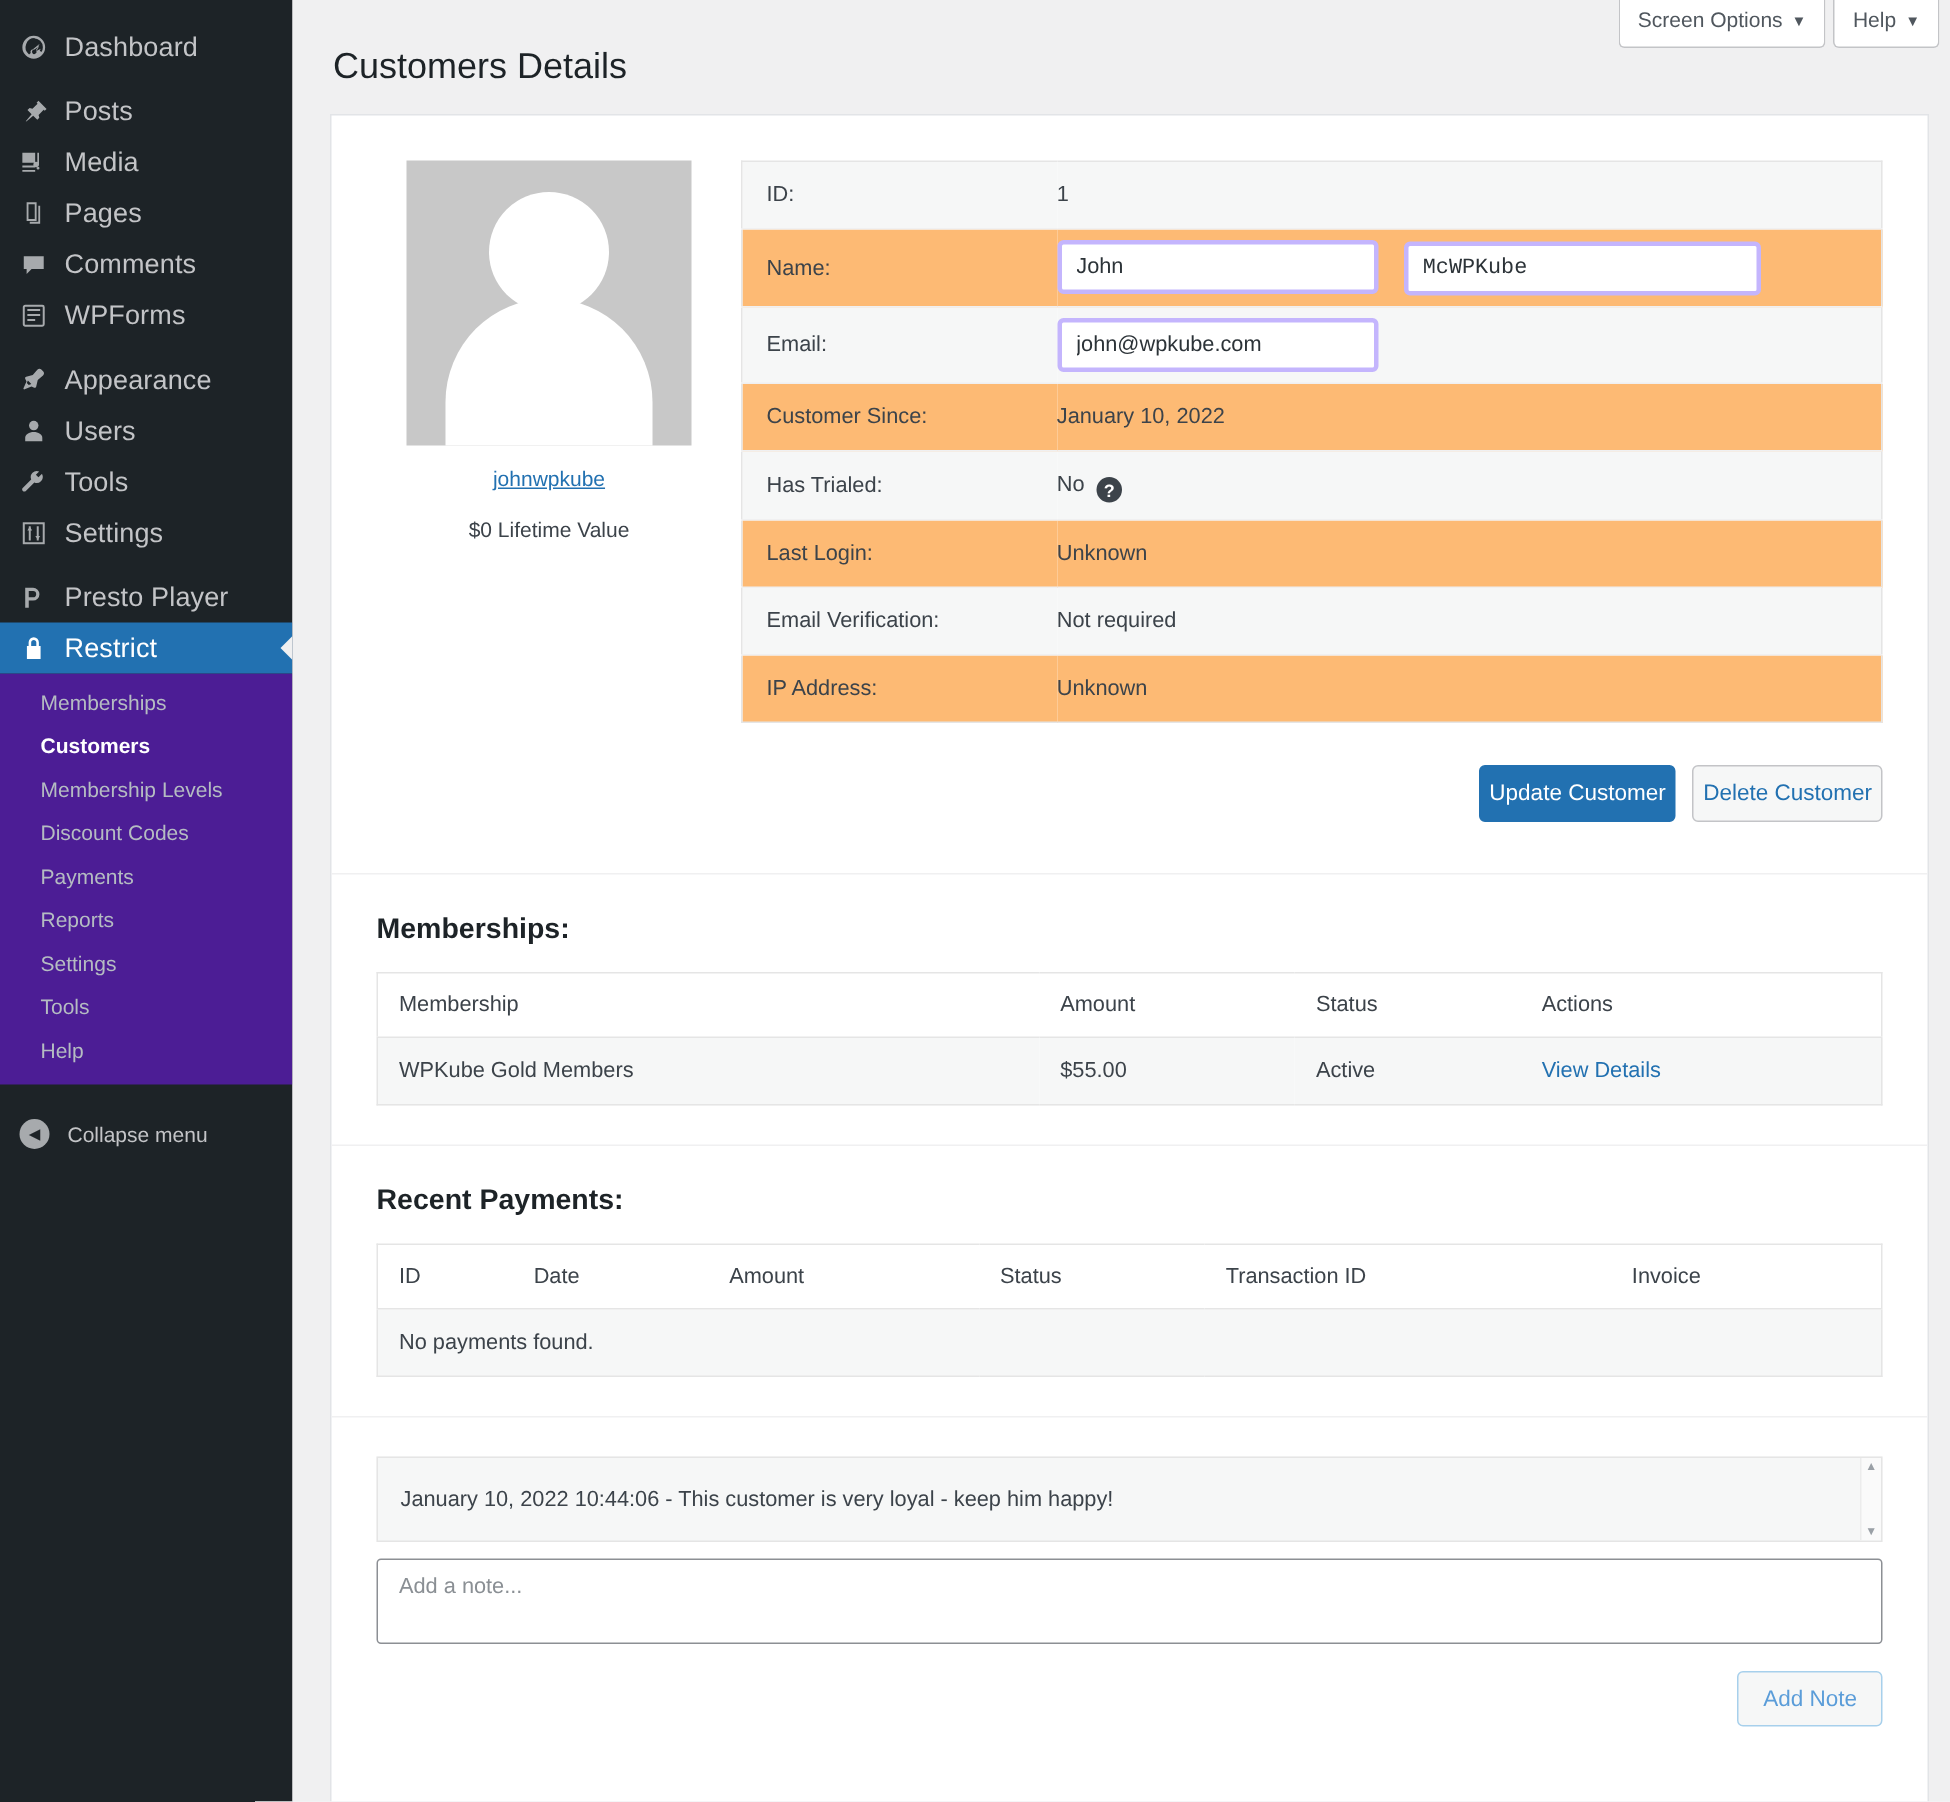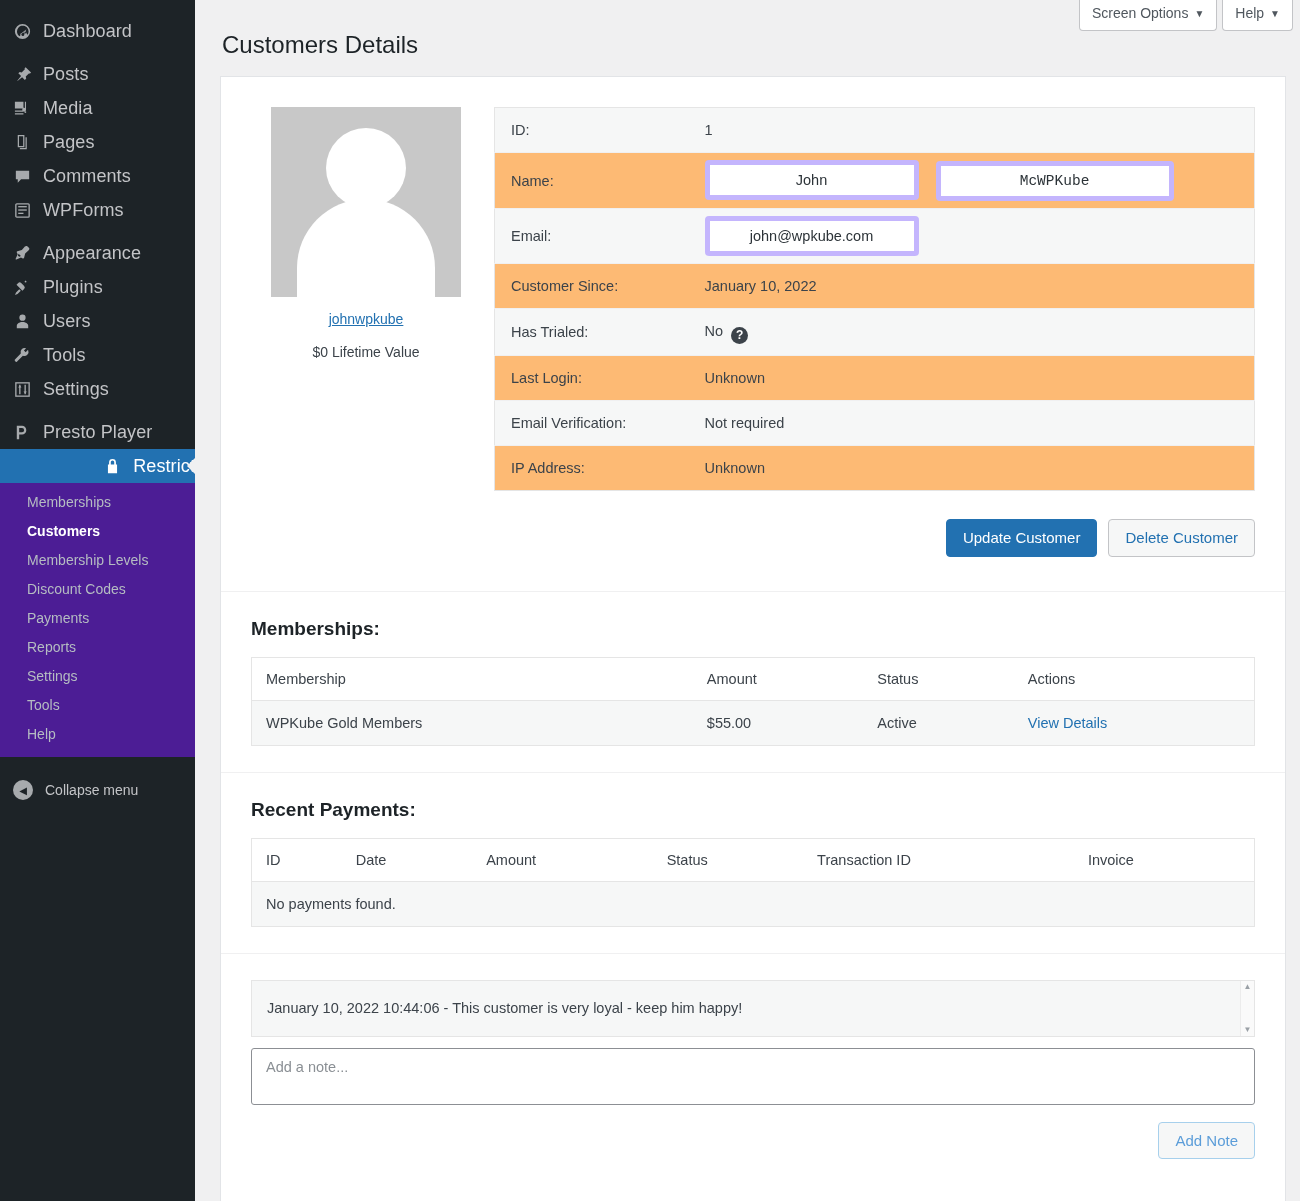--- a/index.html
+++ b/index.html
@@ -36,21 +36,20 @@
     width: 28px; min-width: 28px;
     display: flex; align-items: center; justify-content: flex-start;
     color: #a7aaad;
   }
   .menu-item .mi-label { padding-left: 2px; letter-spacing: .1px; }
   .menu-sep { height: 9px; }
 
   .menu-item.active {
     background: #2271b1;
     color: #fff;
-    justify-content: flex-end;
   }
   .menu-item.active .mi-ico { color: #fff; }
   .menu-item.active::after {
     content: "";
     position: absolute; right: 0; top: 50%;
     transform: translateY(-50%);
     border-style: solid;
     border-width: 8px 8px 8px 0;
     border-color: transparent #f0f0f1 transparent transparent;
   }
@@ -182,29 +181,28 @@
   }
   .detail-table td {
     color: #3c434a;
     font-size: 14.5px;
     padding: 7px 10px 7px 0;
     vertical-align: middle;
   }
   .detail-table td.txt { padding-top: 14px; padding-bottom: 14px; }
   .fld {
     display: inline-block;
-    border: 5px solid #c4b5fd;
+    border: 3px solid #c4b5fd;
     border-radius: 4px;
     background: #fff;
     padding: 7px 10px;
     font-size: 14.5px;
     color: #2c3338;
     font-family: "Liberation Sans", sans-serif;
     outline: none;
-    text-align: center;
   }
   .fld.first { width: 214px; margin-right: 13px; }
   .fld.last { width: 238px; font-family: Liberation Mono, monospace; }
   .fld.email { width: 214px; }
 
   .help-dot {
     display: inline-flex; align-items: center; justify-content: center;
     width: 17px; height: 17px; border-radius: 50%;
     background: #3c434a; color: #fff;
     font-size: 12px; font-weight: 700;
@@ -213,21 +211,21 @@
     cursor: pointer;
   }
 
   .btn-row {
     display: flex; justify-content: flex-end;
     gap: 11px;
     padding: 28px 30px 34px 30px;
   }
   .btn {
     font-size: 15px;
-    padding: 9px 16px;
+    padding: 9px 6px;
     border-radius: 4px;
     cursor: pointer;
     line-height: 18px;
     font-family: "Liberation Sans", sans-serif;
   }
   .btn-primary {
     background: #2271b1; border: 1px solid #2271b1; color: #fff;
   }
   .btn-secondary {
     background: #f6f7f7; border: 1px solid #c3c4c7; color: #2271b1;
@@ -386,28 +384,20 @@
 
       <div class="menu-item">
         <span class="mi-ico">
           <svg width="19" height="19" viewBox="0 0 20 20" fill="currentColor">
               <path d="M15.3 2.5c-.8-.8-2-.6-2.8.2l-3.2 3.7-4.6 1.1c-.6.2-1 .8-.7 1.4l.9 1.9-2.1 4.8c-.2.5.3 1 .8.8l4.8-2.1 1.9.9c.6.3 1.2-.1 1.4-.7l1.1-4.6 3.7-3.2c.8-.8 1-2 .2-2.8l-1.4-1.4zM6.5 13.4l-1.4-1.4.8-1.8 2.4 2.4-1.8.8z"></path>
             </svg>
         </span>
         <span class="mi-label">Appearance</span>
       </div>
 
-      <div class="menu-item">
-        <span class="mi-ico">
-          <svg width="19" height="19" viewBox="0 0 20 20" fill="currentColor">
-              <path d="M13.1 2.6l-1 1 .6.6-2.6 2.6-1.5-1.5a2.2 2.2 0 00-3.1 0L3.7 7.1l6.2 6.2 1.8-1.8a2.2 2.2 0 000-3.1L10.2 6.9l2.6-2.6.6.6 1-1-1.3-1.3zM3.2 15.2l-1.1 2.7 2.7-1.1 3.4-3.4-1.6-1.6-3.4 3.4z"></path>
-            </svg>
-        </span>
-        <span class="mi-label">Plugins</span>
-      </div>
 
       <div class="menu-item">
         <span class="mi-ico">
           <svg width="19" height="19" viewBox="0 0 20 20" fill="currentColor">
               <circle cx="10" cy="6" r="3.3"></circle>
               <path d="M10 10.5c-3.3 0-6 1.8-6 4V17h12v-2.5c0-2.2-2.7-4-6-4z"></path>
             </svg>
         </span>
         <span class="mi-label">Users</span>
       </div>

